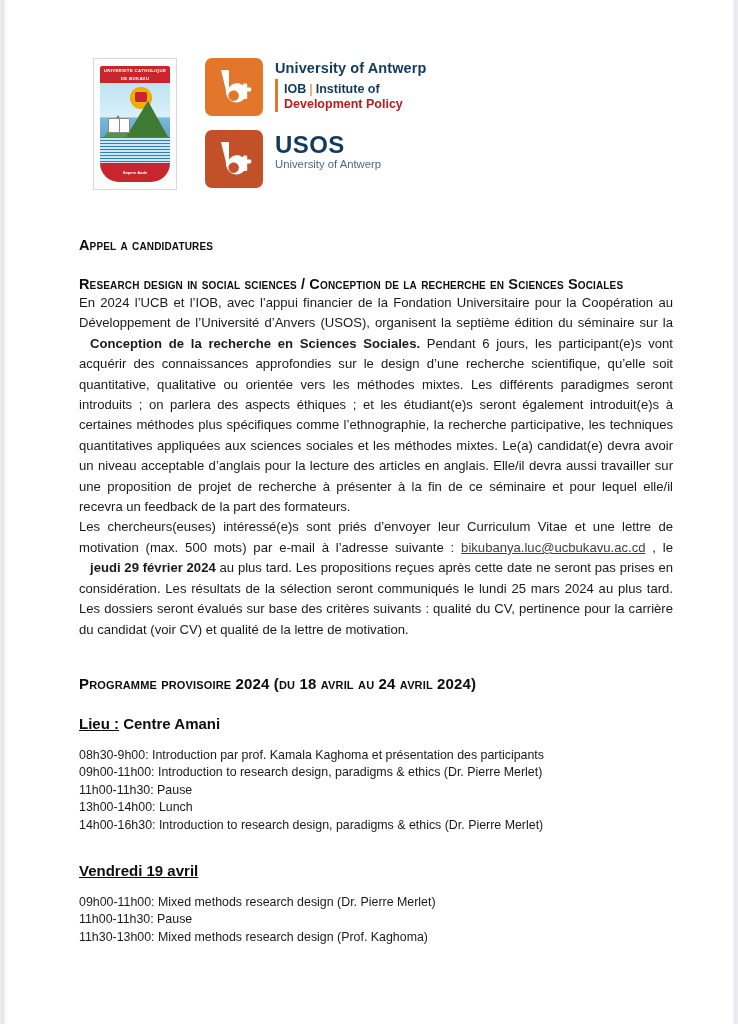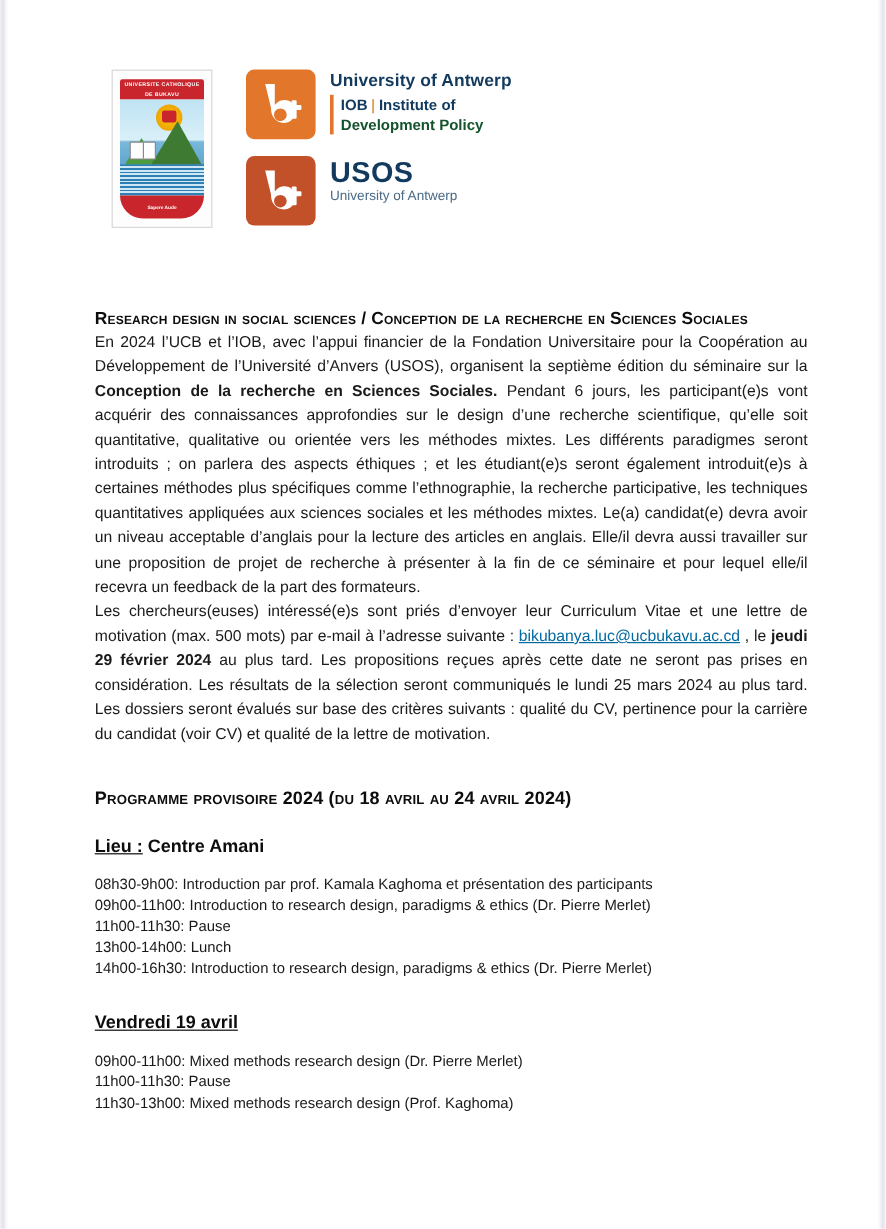--- a/index.html
+++ b/index.html
@@ -204,21 +204,21 @@
   }
   .iob-desc {
     font-size: 12.5px;
     font-weight: bold;
     color: #123a5e;
     line-height: 15px;
   }
   .iob-desc2 {
     font-size: 12.5px;
     font-weight: bold;
-    color: #14532d;
+    color: #b91c1c;
     line-height: 15px;
   }
 
   .usos-title {
     font-size: 24px;
     font-weight: bold;
     color: #123a5e;
     letter-spacing: .4px;
     line-height: 25px;
   }
@@ -257,24 +257,24 @@
   p.para {
     margin: 0;
     font-size: 13.1px;
     line-height: 20.4px;
     text-align: justify;
     color: #1a1a1a;
   }
   .para-1 { margin-top: 19px; }
   .para-2 { margin-top: 20px; }
 
-  b.inline-bold { font-weight: bold; }
+  b.inline-bold { font-weight: bold; margin-left: 11px; }
 
   a.mail {
-    color: #0369a1;
+    color: #404040;
     word-break: break-all;
   }
 
   .prog-head-wrap { margin-top: 34px; }
 
   .lieu {
     margin-top: 21px;
     font-size: 15px;
     font-weight: bold;
     line-height: 20px;
@@ -361,20 +361,21 @@
           <div class="usos-title">USOS</div>
           <div class="usos-sub2">University of Antwerp</div>
         </div>
       </div>
 
     </div>
   </div>
 
   <div class="content">
 
+    <h1 class="kicker">Appel a candidatures</h1>
 
     <h2 class="doc-title">Research design in social sciences / Conception de la recherche en Sciences Sociales</h2>
 
     <p class="para para-1"><span>En 2024 l’UCB et l’IOB, avec l’appui financier de la Fondation Universitaire pour la Coopération au Développement de l’Université d’Anvers (USOS), organisent la septième édition du séminaire sur la </span><b class="inline-bold">Conception de la recherche en Sciences Sociales.</b><span> Pendant 6 jours, les participant(e)s vont acquérir des connaissances approfondies sur le design d’une recherche scientifique, qu’elle soit quantitative, qualitative ou orientée vers les méthodes mixtes. Les différents paradigmes seront introduits ; on parlera des aspects éthiques ; et les étudiant(e)s seront également introduit(e)s à certaines méthodes plus spécifiques comme l’ethnographie, la recherche participative, les techniques quantitatives appliquées aux sciences sociales et les méthodes mixtes. Le(a) candidat(e) devra avoir un niveau acceptable d’anglais pour la lecture des articles en anglais. Elle/il devra aussi travailler sur une proposition de projet de recherche à présenter à la fin de ce séminaire et pour lequel elle/il recevra un feedback de la part des formateurs.</span></p>
 
     <p class="para para-2"><span>Les chercheurs(euses) intéressé(e)s sont priés d’envoyer leur Curriculum Vitae et une lettre de motivation (max. 500 mots) par e-mail à l’adresse suivante : </span><a class="mail" href="#">bikubanya.luc@ucbukavu.ac.cd</a><span> , le </span><b class="inline-bold">jeudi 29 février 2024</b><span> au plus tard. Les propositions reçues après cette date ne seront pas prises en considération. Les résultats de la sélection seront communiqués le lundi 25 mars 2024 au plus tard. Les dossiers seront évalués sur base des critères suivants : qualité du CV, pertinence pour la carrière du candidat (voir CV) et qualité de la lettre de motivation.</span></p>
 
     <div class="prog-head-wrap">
       <h3 class="prog-title">Programme provisoire 2024 (du 18 avril au 24 avril 2024)</h3>
 

